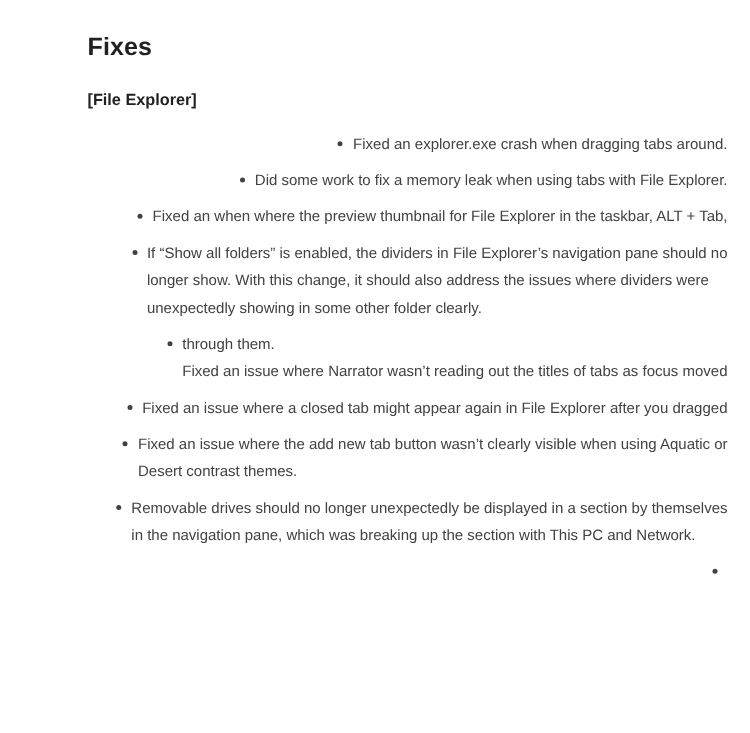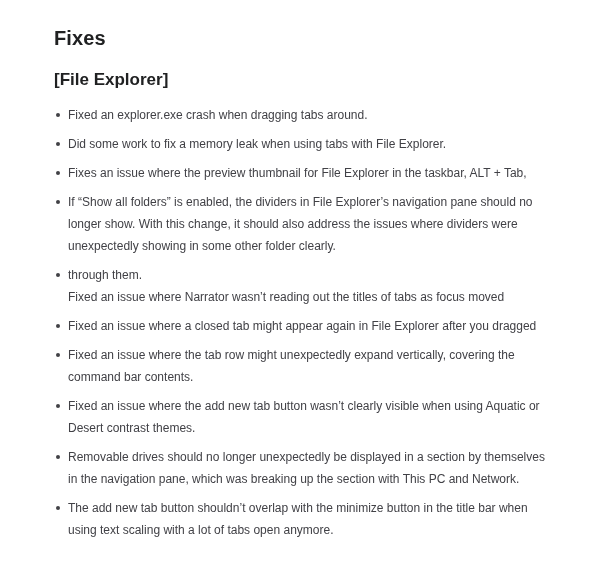--- a/index.html
+++ b/index.html
@@ -13,46 +13,47 @@
     padding: 0;
   }
   body {
     width: 600px;
     height: 586px;
     background: var(--background);
     overflow: hidden;
     font-family: "Liberation Sans", sans-serif;
   }
   .doc {
-    padding: 26px 18px 0 54px;
+    padding: 26px 18px 0 70px;
   }
   .page-title {
     margin: 0;
     font-size: 20px;
     line-height: 24px;
     font-weight: 700;
     color: var(--heading-text);
     letter-spacing: 0.1px;
   }
   .section-heading {
     margin: 20px 0 0 0;
-    font-size: 17px;
+    font-size: 13px;
     line-height: 20px;
     font-weight: 700;
     color: var(--heading-text);
   }
   ul.fixes-list {
     list-style: none;
     margin: 14px 0 0 0;
     padding: 0;
   }
   li.fix-item {
     display: flex;
     align-items: flex-start;
     margin: 0 0 7px 0;
+    justify-content: flex-end;
   }
   .bullet {
     flex: none;
     width: 4px;
     height: 4px;
     border-radius: 50%;
     background: var(--body-text);
     margin: 9px 8px 0 2px;
   }
   .fix-text {
@@ -80,21 +81,21 @@
       </li>
       <li class="fix-item">
         <span class="bullet"></span>
         <div class="fix-text">
           <div class="fix-line">Did some work to fix a memory leak when using tabs with File Explorer.</div>
         </div>
       </li>
       <li class="fix-item">
         <span class="bullet"></span>
         <div class="fix-text">
-          <div class="fix-line">Fixes an issue where the preview thumbnail for File Explorer in the taskbar, ALT + Tab,</div>
+          <div class="fix-line">Fixed an when where the preview thumbnail for File Explorer in the taskbar, ALT + Tab,</div>
         </div>
       </li>
       <li class="fix-item">
         <span class="bullet"></span>
         <div class="fix-text">
           <div class="fix-line">If “Show all folders” is enabled, the dividers in File Explorer’s navigation pane should no</div>
           <div class="fix-line">longer show. With this change, it should also address the issues where dividers were</div>
           <div class="fix-line">unexpectedly showing in some other folder clearly.</div>
         </div>
       </li>
@@ -107,39 +108,28 @@
       </li>
       <li class="fix-item">
         <span class="bullet"></span>
         <div class="fix-text">
           <div class="fix-line">Fixed an issue where a closed tab might appear again in File Explorer after you dragged</div>
         </div>
       </li>
       <li class="fix-item">
         <span class="bullet"></span>
         <div class="fix-text">
-          <div class="fix-line">Fixed an issue where the tab row might unexpectedly expand vertically, covering the</div>
-          <div class="fix-line">command bar contents.</div>
-        </div>
-      </li>
-      <li class="fix-item">
-        <span class="bullet"></span>
-        <div class="fix-text">
           <div class="fix-line">Fixed an issue where the add new tab button wasn’t clearly visible when using Aquatic or</div>
           <div class="fix-line">Desert contrast themes.</div>
         </div>
       </li>
       <li class="fix-item">
         <span class="bullet"></span>
         <div class="fix-text">
           <div class="fix-line">Removable drives should no longer unexpectedly be displayed in a section by themselves</div>
           <div class="fix-line">in the navigation pane, which was breaking up the section with This PC and Network.</div>
         </div>
       </li>
       <li class="fix-item">
         <span class="bullet"></span>
-        <div class="fix-text">
-          <div class="fix-line">The add new tab button shouldn’t overlap with the minimize button in the title bar when</div>
-          <div class="fix-line">using text scaling with a lot of tabs open anymore.</div>
-        </div>
       </li>
     </ul>
 </div>
 
 </body></html>

